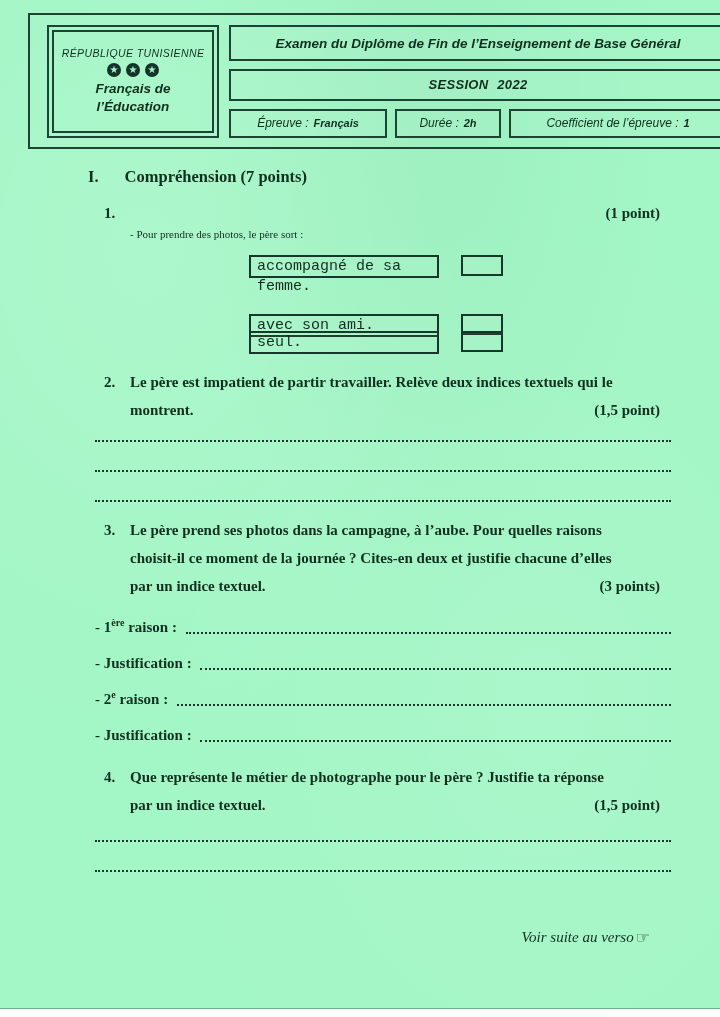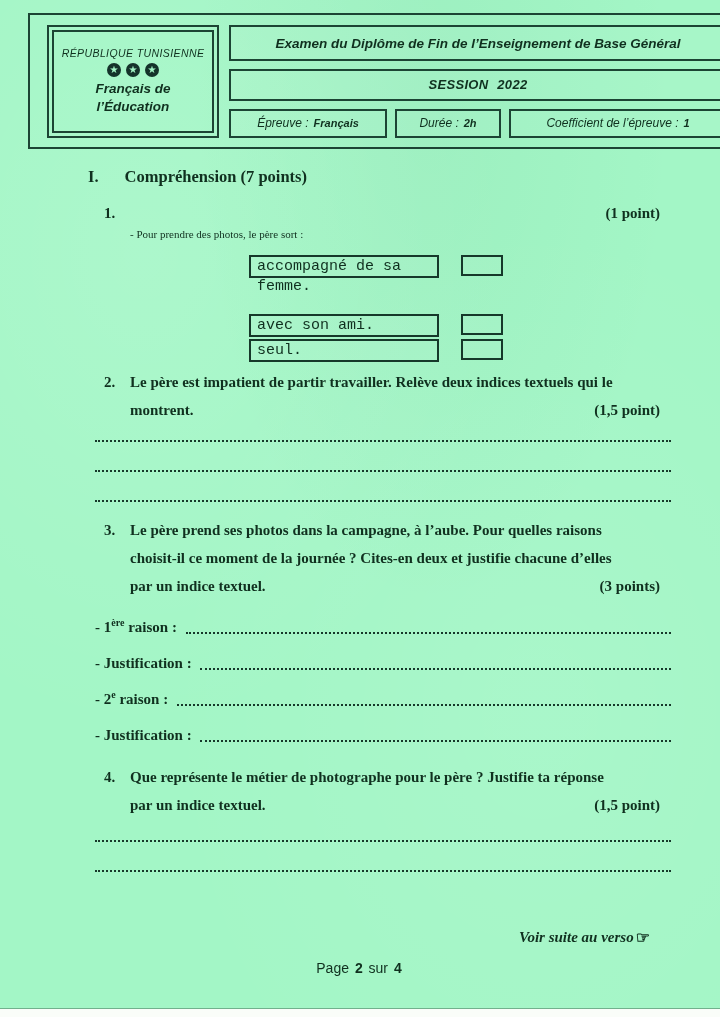--- a/index.html
+++ b/index.html
@@ -84,21 +84,21 @@
   .answer-lines{left:95px;width:576px;}
   .dotline{height:28px;border-bottom:2.5px dotted #16382a;}
 
   .q3-answers{left:95px;width:576px;font-size:15px;font-weight:bold;}
   .q3row{height:36px;display:flex;align-items:flex-end;}
   .q3lbl{white-space:pre;line-height:22px;}
   .q3lbl sup{font-size:10px;}
   .it{}
   .dotfill{flex:1;border-bottom:2.5px dotted #16382a;margin:0 0 4px 5px;}
 
-  .verso{right:70px;top:928px;font-size:15px;font-weight:bold;font-style:italic;display:flex;align-items:center;}
+  .verso{right:70px;top:928px;font-size:15px;font-weight:normal;font-style:italic;display:flex;align-items:center;}
   .hand{font-style:normal;font-size:16px;margin-left:2px;}
   .page-footer{
     left:0;top:960px;width:100%;text-align:center;
     font-family:"Liberation Sans", sans-serif;font-size:14px;
   }
   .page-footer b{margin:0 2px;}
 </style>
 </head>
 <body>
 
@@ -153,21 +153,21 @@
   <div class="abs intro">- Pour prendre des photos, le père sort :</div>
 
   <div class="abs option-row" style="top:255px;">
     <div class="option-box">accompagné de sa femme.</div>
     <div class="check-box"></div>
   </div>
   <div class="abs option-row" style="top:306px;margin-top:8px;">
     <div class="option-box">avec son ami.</div>
     <div class="check-box"></div>
   </div>
-  <div class="abs option-row" style="top:339px;border-radius:11px;">
+  <div class="abs option-row" style="top:331px;border-radius:11px;">
     <div class="option-box">seul.</div>
     <div class="check-box"></div>
   </div>
 
   <div class="abs qblock" style="top:368px;">
     <div class="qline">
       <span class="qnum">2.</span>
       <span class="qtext">Le père est impatient de partir travailler. Relève deux indices textuels qui le</span>
     </div>
     <div class="qwrap">
@@ -227,21 +227,15 @@
   <div class="abs answer-lines" style="top:812px;">
     <div class="dotline"></div>
     <div class="dotline"></div>
   </div>
 
   <div class="abs verso">
     <span>Voir suite au verso</span>
     <span class="hand">☞</span>
   </div>
 
-  <div class="abs page-footer">
-    <span>Page</span>
-    <b>2</b>
-    <span>sur</span>
-    <b>4</b>
-  </div>
 
   <div class="white-strip"></div>
 </div>
 
 </body></html>

